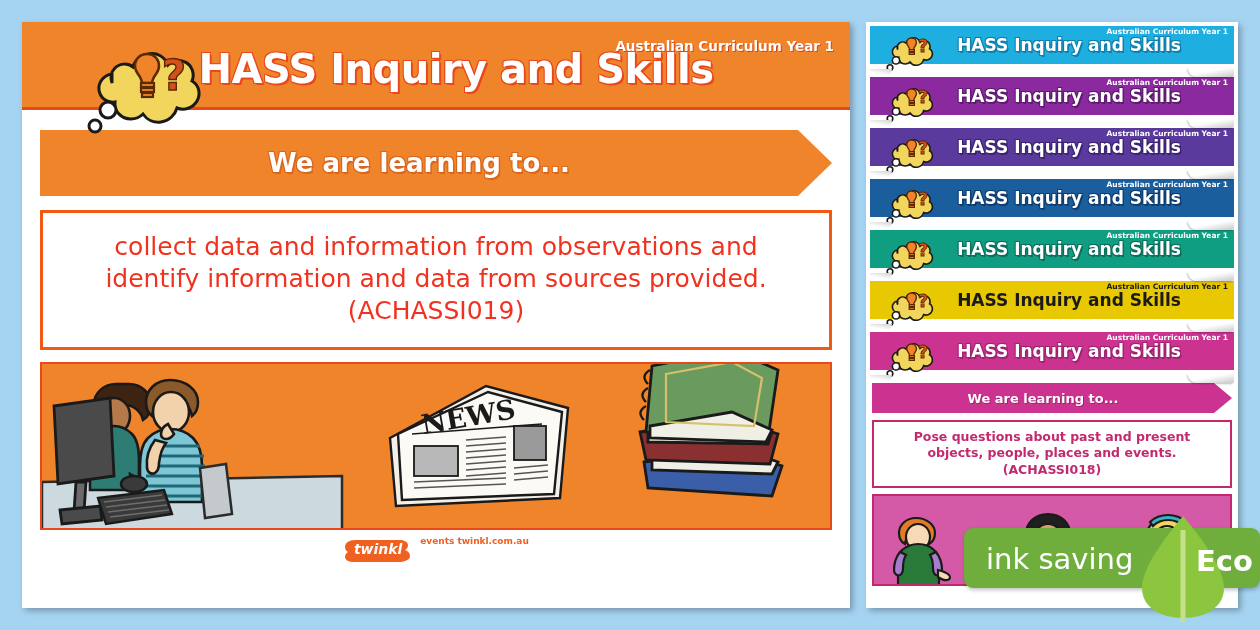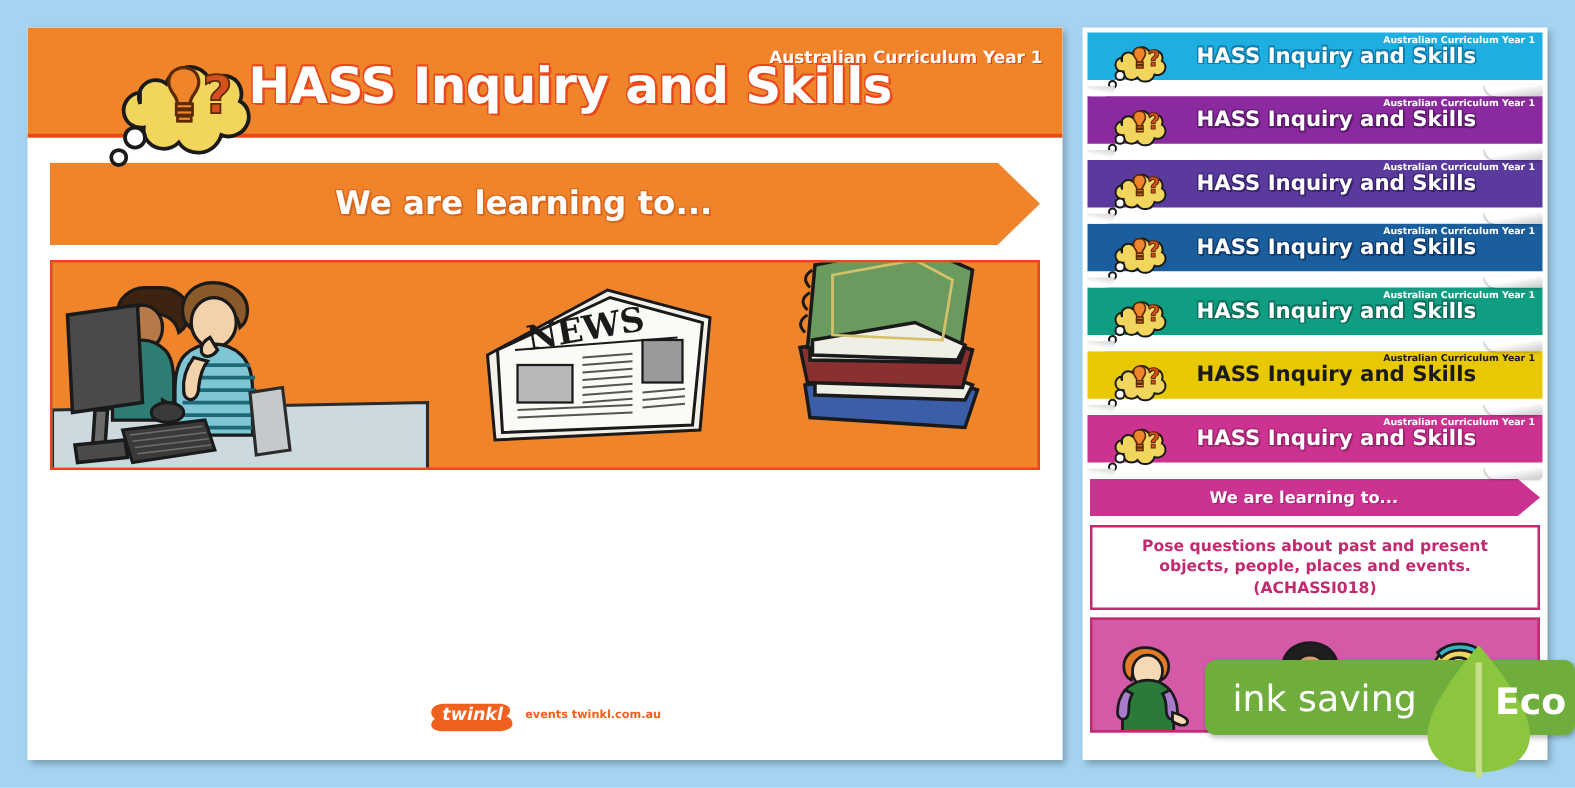--- a/index.html
+++ b/index.html
@@ -128,21 +128,21 @@
     overflow: hidden;
   }
 
   
   .poster-footer {
     position: absolute;
     left: 0; right: 0; bottom: 0;
     height: 72px;
     background: #ffffff;
     display: flex;
-    align-items: center;
+    align-items: flex-start;
     justify-content: center;
     gap: 7px;
   }
   .twinkl-logo {
     position: relative;
     width: 70px;
     height: 26px;
   }
   .twinkl-word {
     position: absolute;
@@ -368,20 +368,23 @@
         </svg>
       </div>
     </div>
 
     <div class="wal-wrap">
       <div class="wal-banner">
         <span class="wal-text">We are learning to...</span>
       </div>
     </div>
 
+    <div class="objective-box">
+      <div class="objective-text">collect data and information from observations and identify information and data from sources provided. (ACHASSI019)</div>
+    </div>
 
     <div class="illus-band">
 
       <svg width="300" height="168" viewBox="0 0 300 168" style="position:absolute;left:0;top:0;">
 
         <path d="M0 118 L300 112 L300 168 L0 168 Z" fill="#ccd9de" stroke="#2b2b2b" stroke-width="2.5"></path>
 
         <g stroke="#1a1a1a" stroke-width="2.6">
           <path fill="#3d2412" d="M74 20c-12 0-22 9-22 20 0 8 4 14 10 17
                                    3-10 10-16 20-16s17 6 19 15c5-3 8-9 8-16

